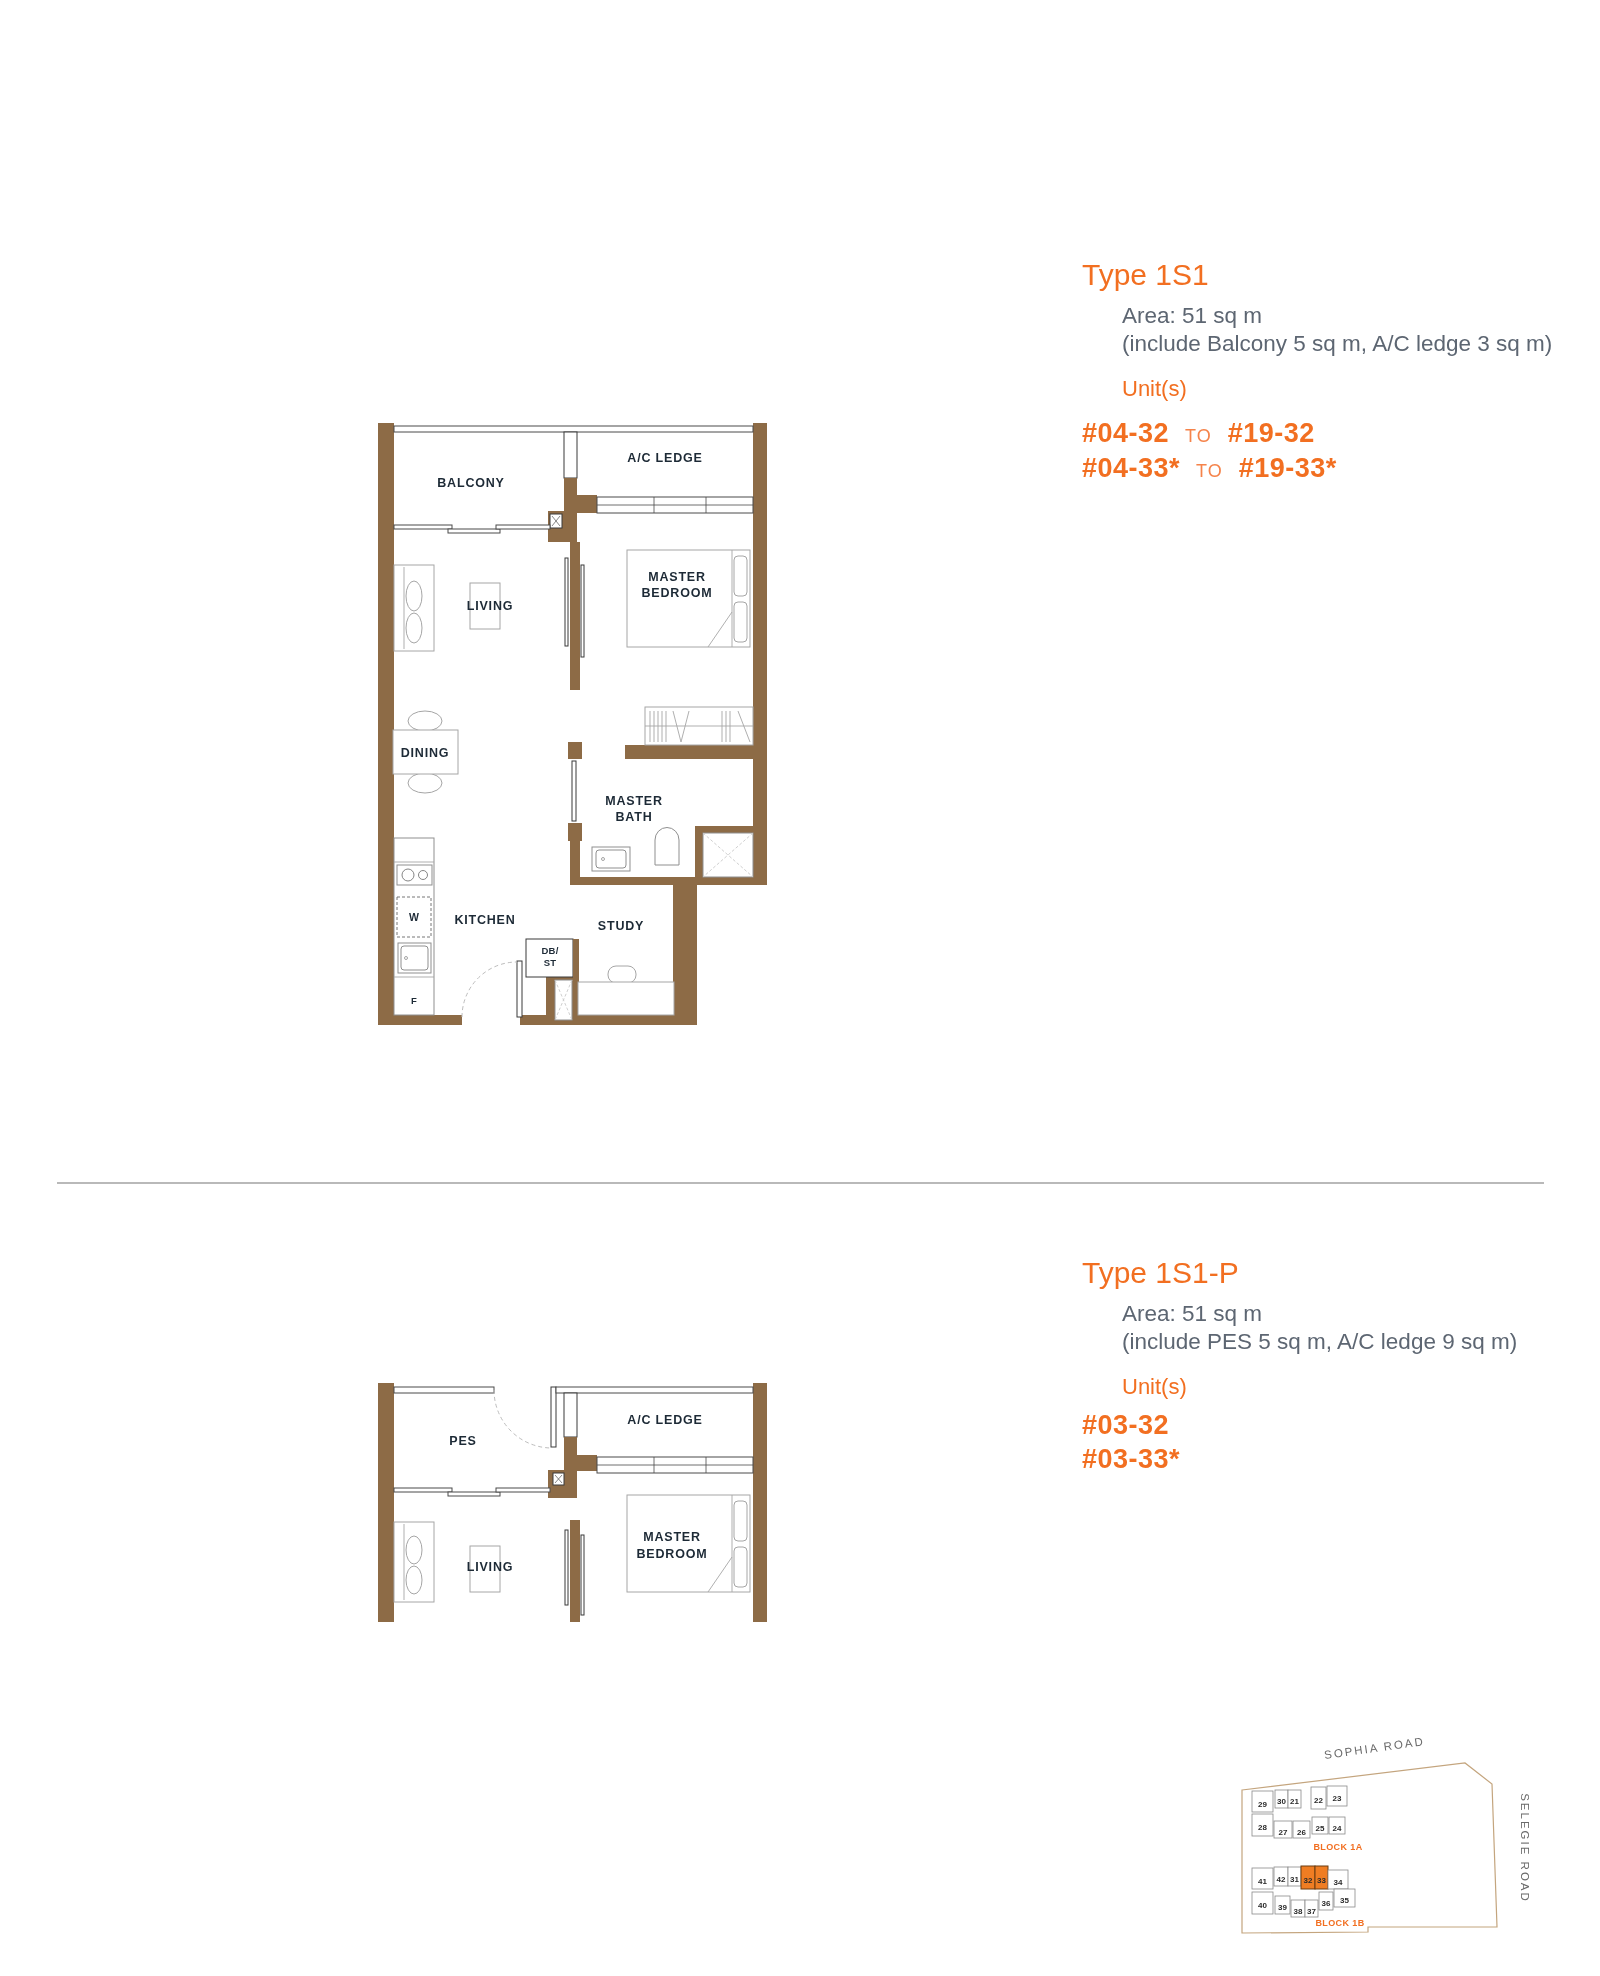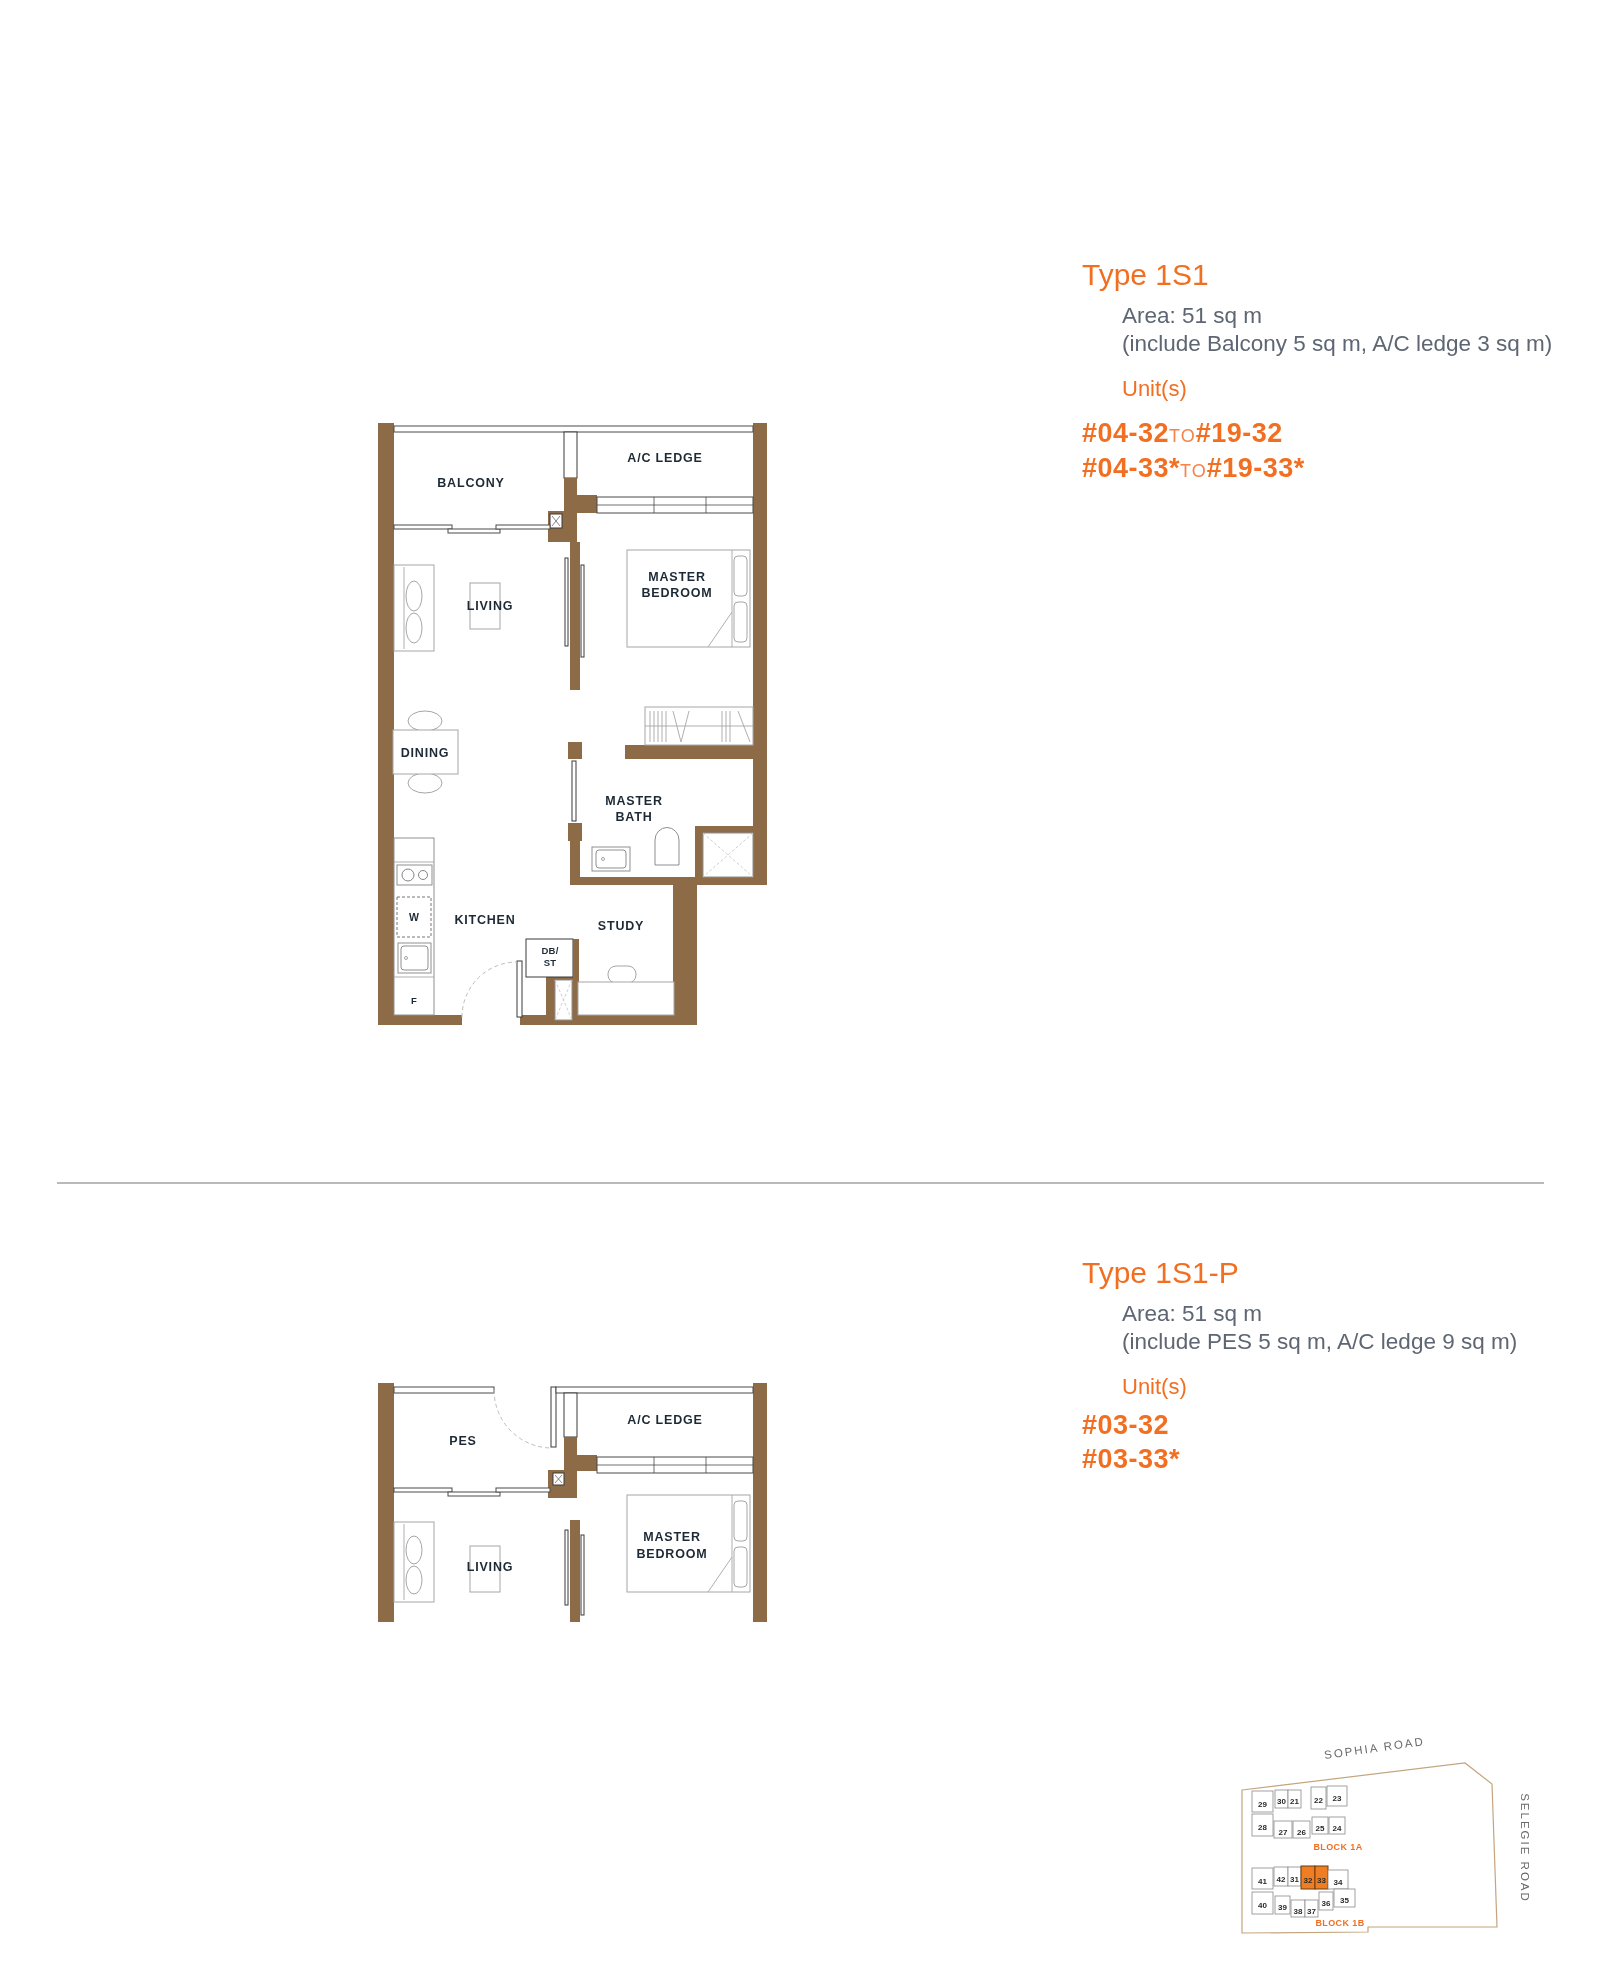--- a/index.html
+++ b/index.html
@@ -4,21 +4,21 @@
 <style>
   html,body { margin:0; padding:0; background:#ffffff; }
   .canvas { position:relative; width:1600px; height:1976px; background:#fff;
             font-family:"Liberation Sans", sans-serif; overflow:hidden; }
   .abs { position:absolute; }
   .title { left:1082px; top:112px; font-size:43px; font-weight:bold;
            color:#f26f21; letter-spacing:0.5px; white-space:nowrap; }
   .h-type { left:1082px; font-size:30px; font-weight:normal; color:#f26f21; white-space:nowrap; }
   .area  { left:1082px; font-size:22.5px; color:#5d6672; white-space:nowrap;margin-left:40px; }
   .units-h { left:1122px; font-size:22px; font-weight:400; color:#f26f21; }
-  .unit-row { left:1082px; display:flex; align-items:baseline; color:#f26f21; }
+  .unit-row { left:1082px; display:flex; gap:16px; align-items:baseline; color:#f26f21; }
   .unit-big { font-size:27px; font-weight:bold; letter-spacing:0.5px; white-space:nowrap; }
   .unit-to  { font-size:18px; color:#f5834a; letter-spacing:1px;text-align:center; }
   .divider { left:57px; top:1182px; width:1487px; height:2px; background:#b9b9b9; }
 
   svg { display:block; }
   svg text { font-family:"Liberation Sans", sans-serif; }
   .wall { fill:#8d6b46; }
   .win  { fill:#ffffff; stroke:#4a4a4a; stroke-width:1; }
   .jamb { fill:#ffffff; stroke:#3a3a3a; stroke-width:1; }
   .furn { fill:#ffffff; stroke:#a6a6a6; stroke-width:1; }

